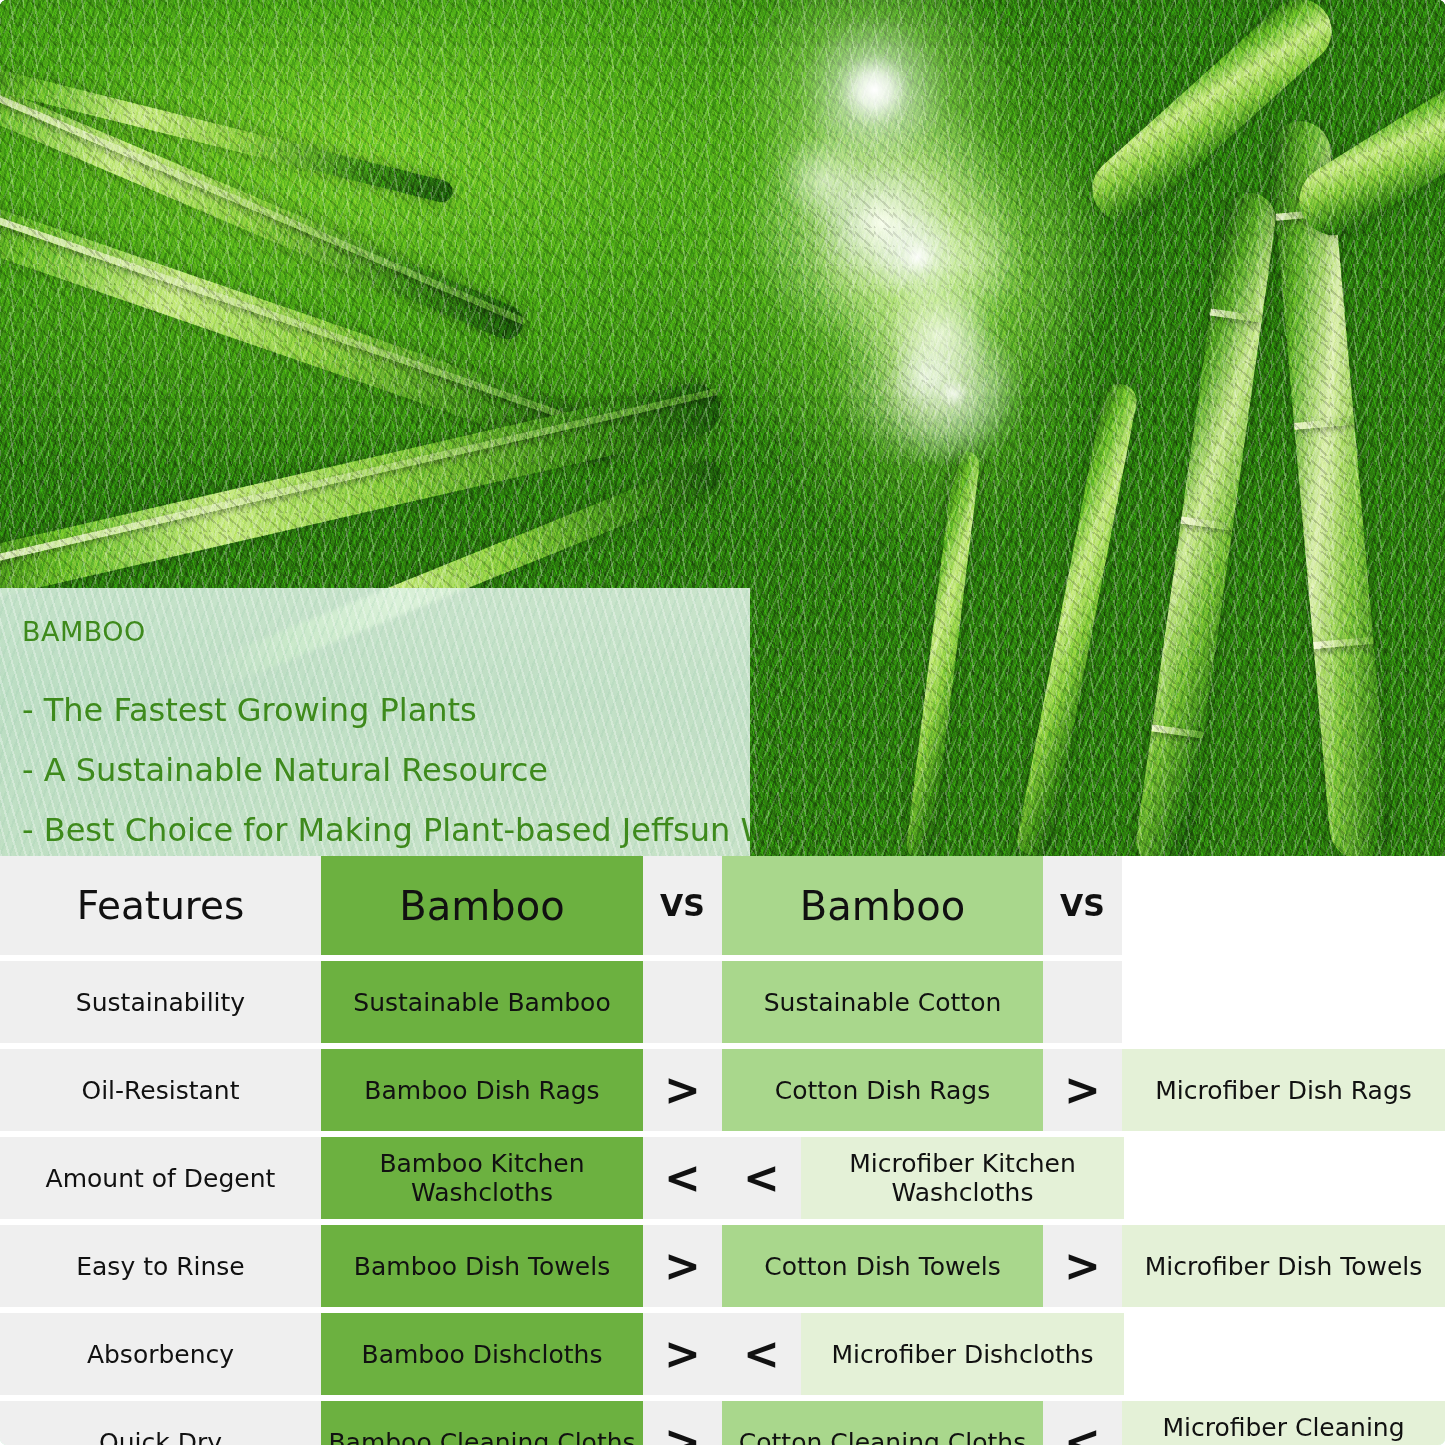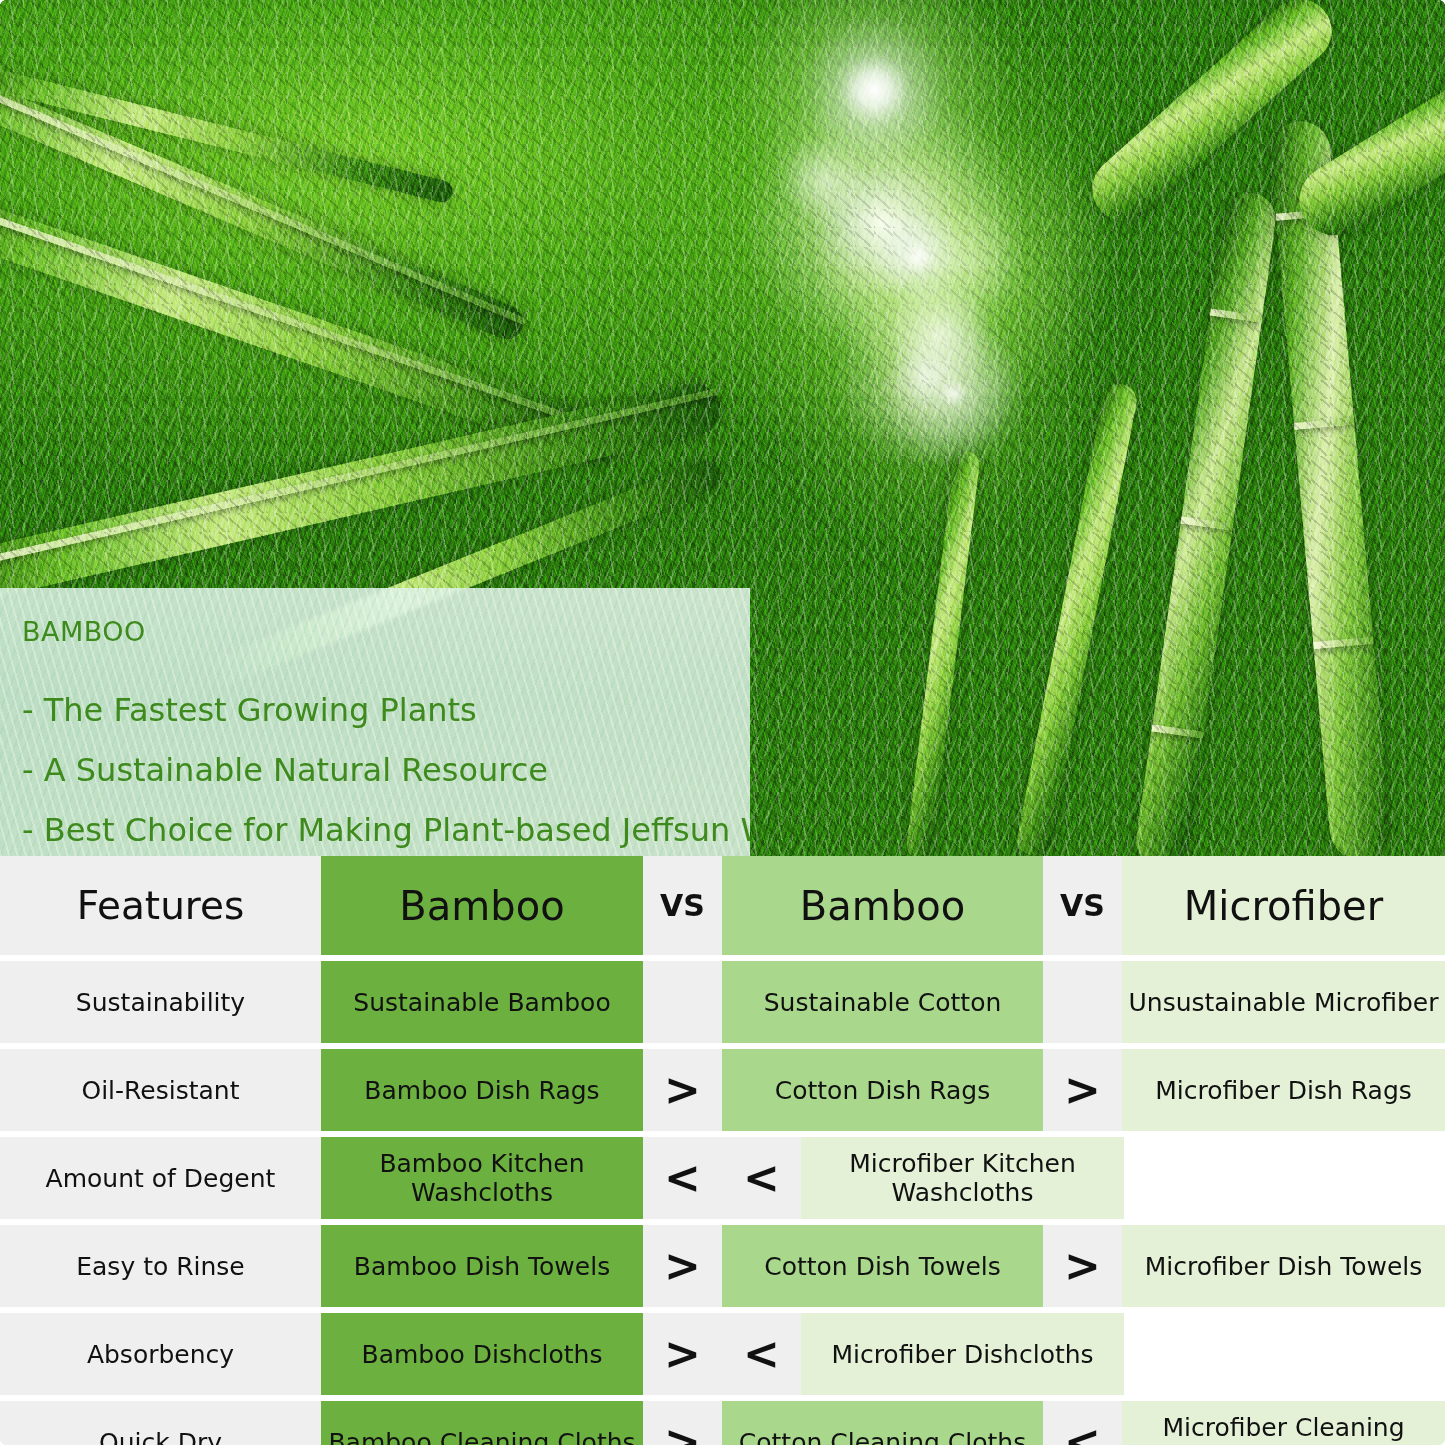--- a/index.html
+++ b/index.html
@@ -188,31 +188,29 @@
   </div>
 
   <div class="table">
 
     <div class="row hdr">
       <div class="cell c-feat bg-grey">Features</div>
       <div class="cell c-bam  bg-bam">Bamboo</div>
       <div class="cell c-vs1  bg-grey">VS</div>
       <div class="cell c-cot  bg-cot">Bamboo</div>
       <div class="cell c-vs2  bg-grey">VS</div>
-      <div class="cell c-mic  bg-mic">Microfiber</div>
     </div>
     <div class="topgap"></div>
 
     <div class="row drow">
       <div class="cell c-feat bg-grey">Sustainability</div>
       <div class="cell c-bam  bg-bam sm">Sustainable Bamboo</div>
       <div class="cell c-vs1  bg-grey"></div>
       <div class="cell c-cot  bg-cot sm">Sustainable Cotton</div>
       <div class="cell c-vs2  bg-grey"></div>
-      <div class="cell c-mic  bg-mic sm">Unsustainable Microfiber</div>
     </div>
     <div class="rowgap"></div>
 
     <div class="row drow">
       <div class="cell c-feat bg-grey">Oil-Resistant</div>
       <div class="cell c-bam  bg-bam sm">Bamboo Dish Rags</div>
       <div class="cell c-vs1  bg-grey">&gt;</div>
       <div class="cell c-cot  bg-cot sm">Cotton Dish Rags</div>
       <div class="cell c-vs2  bg-grey">&gt;</div>
       <div class="cell c-mic  bg-mic sm">Microfiber Dish Rags</div>

